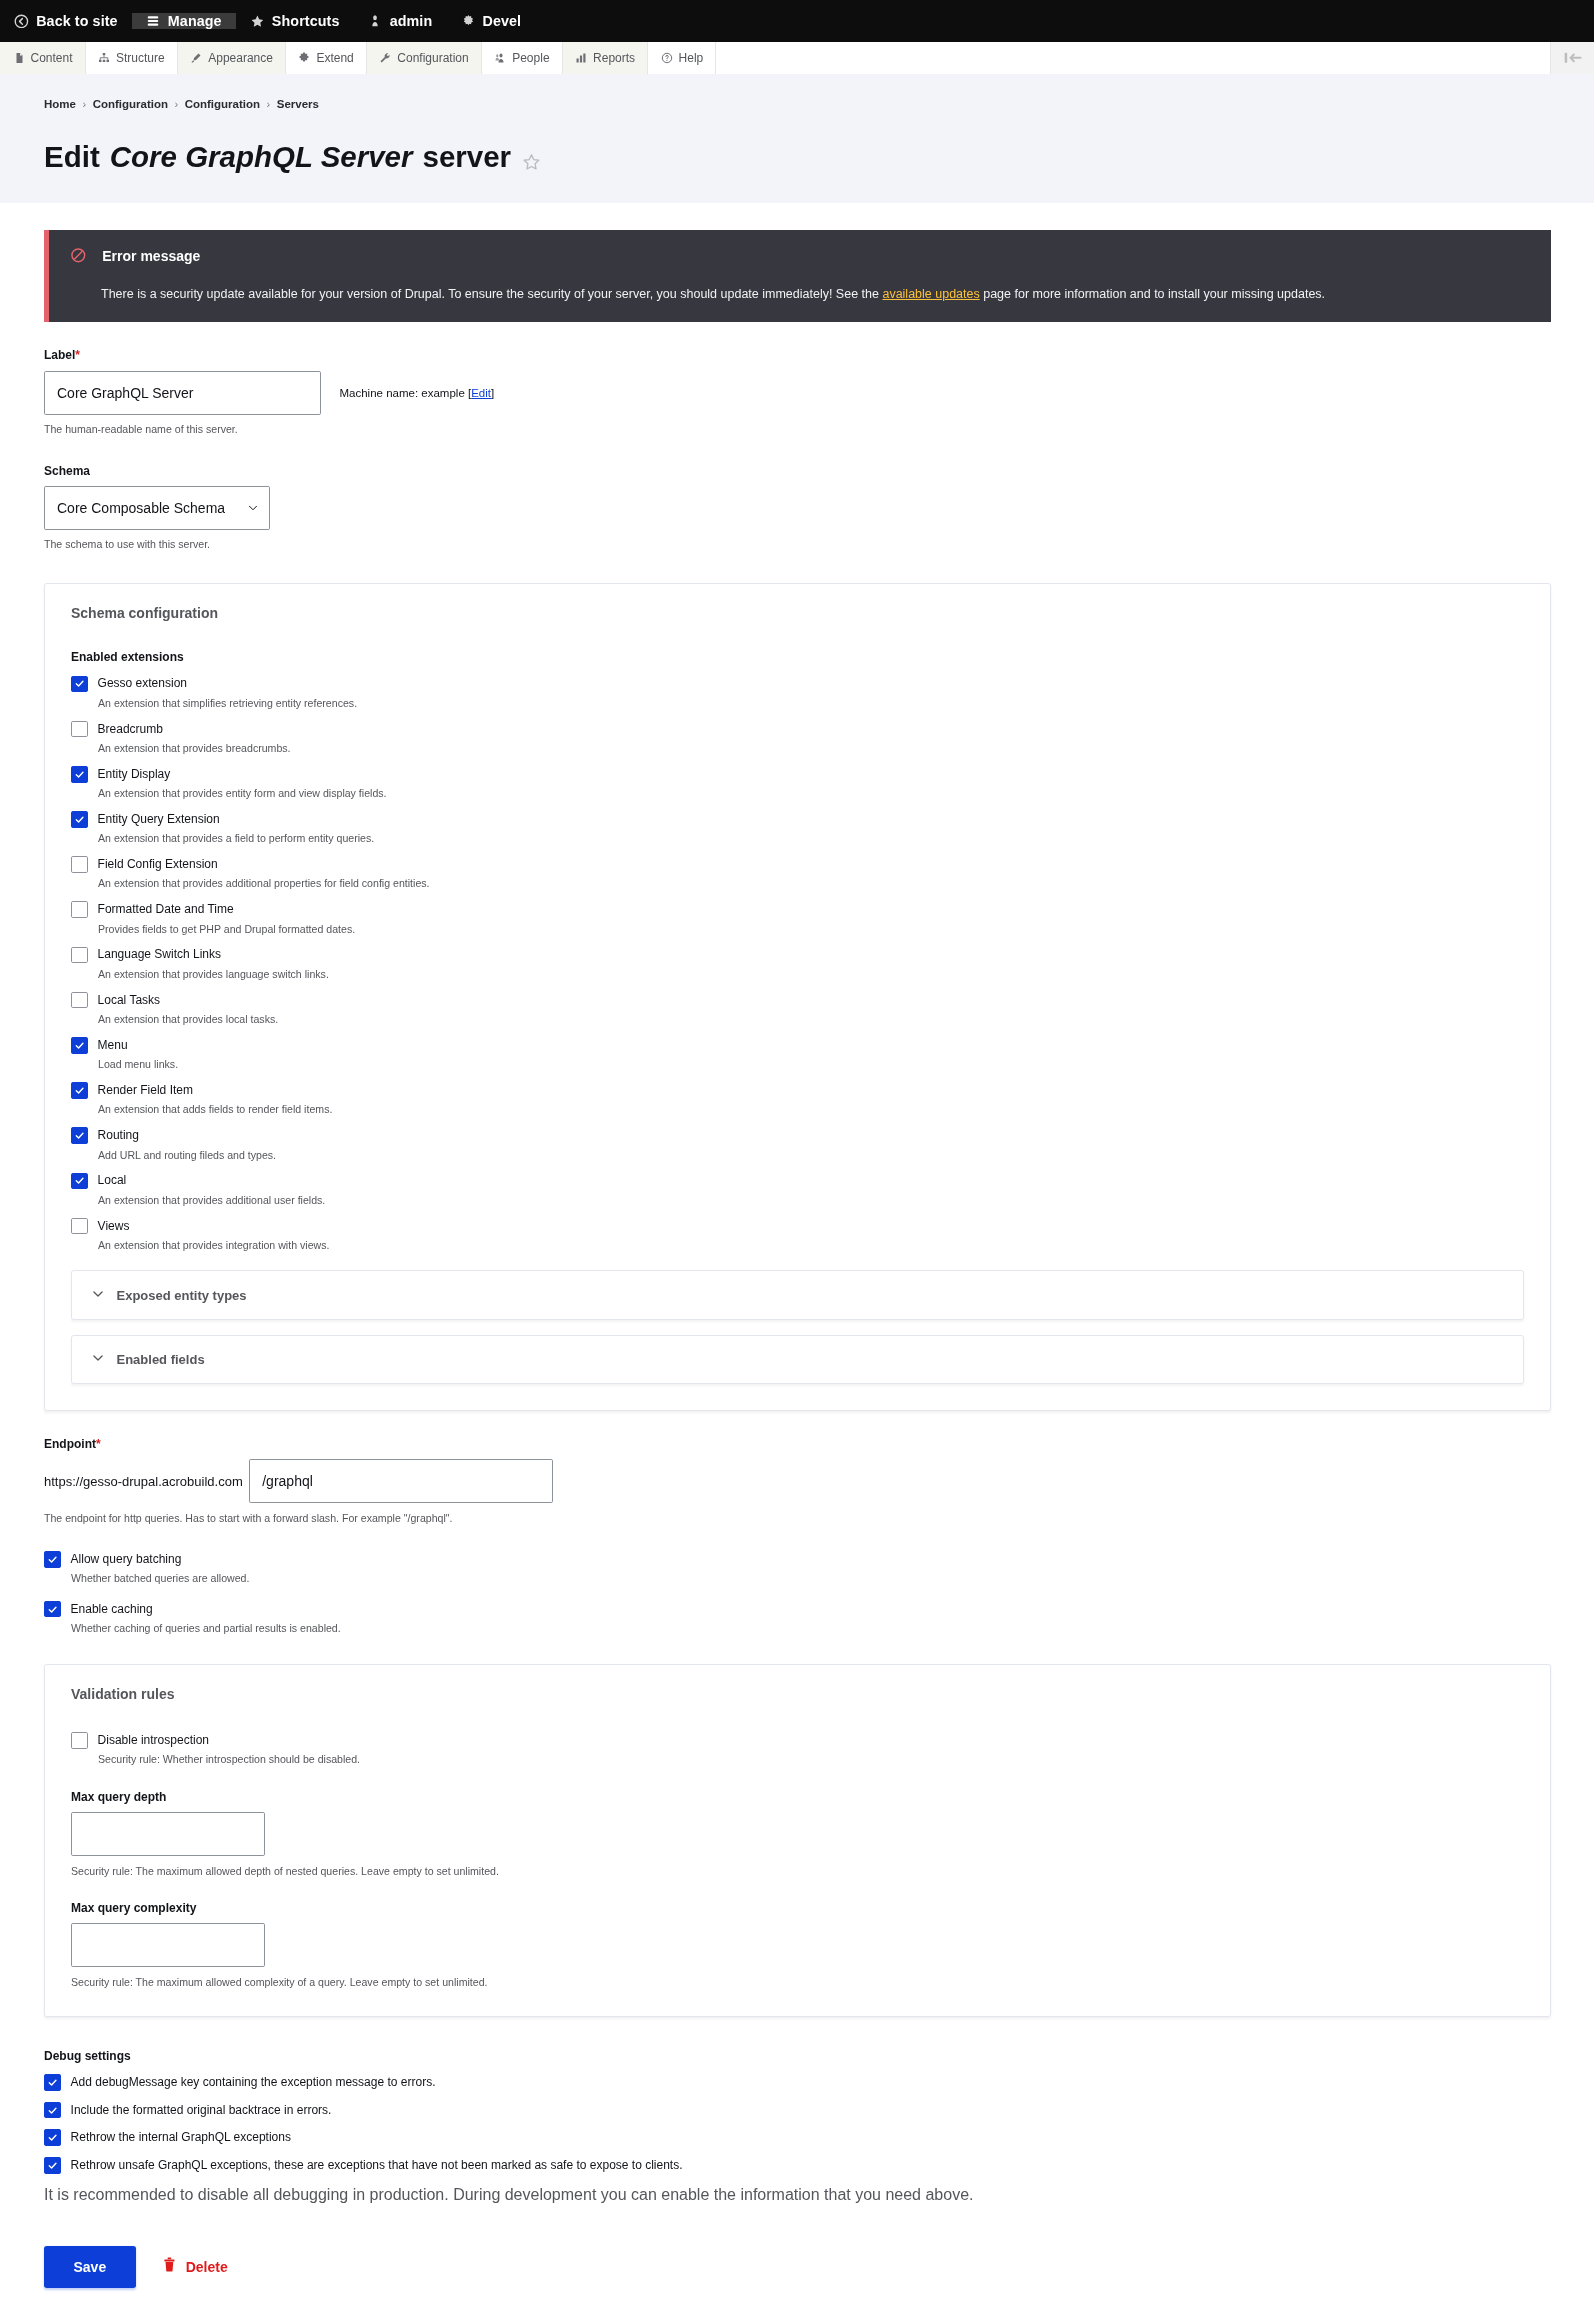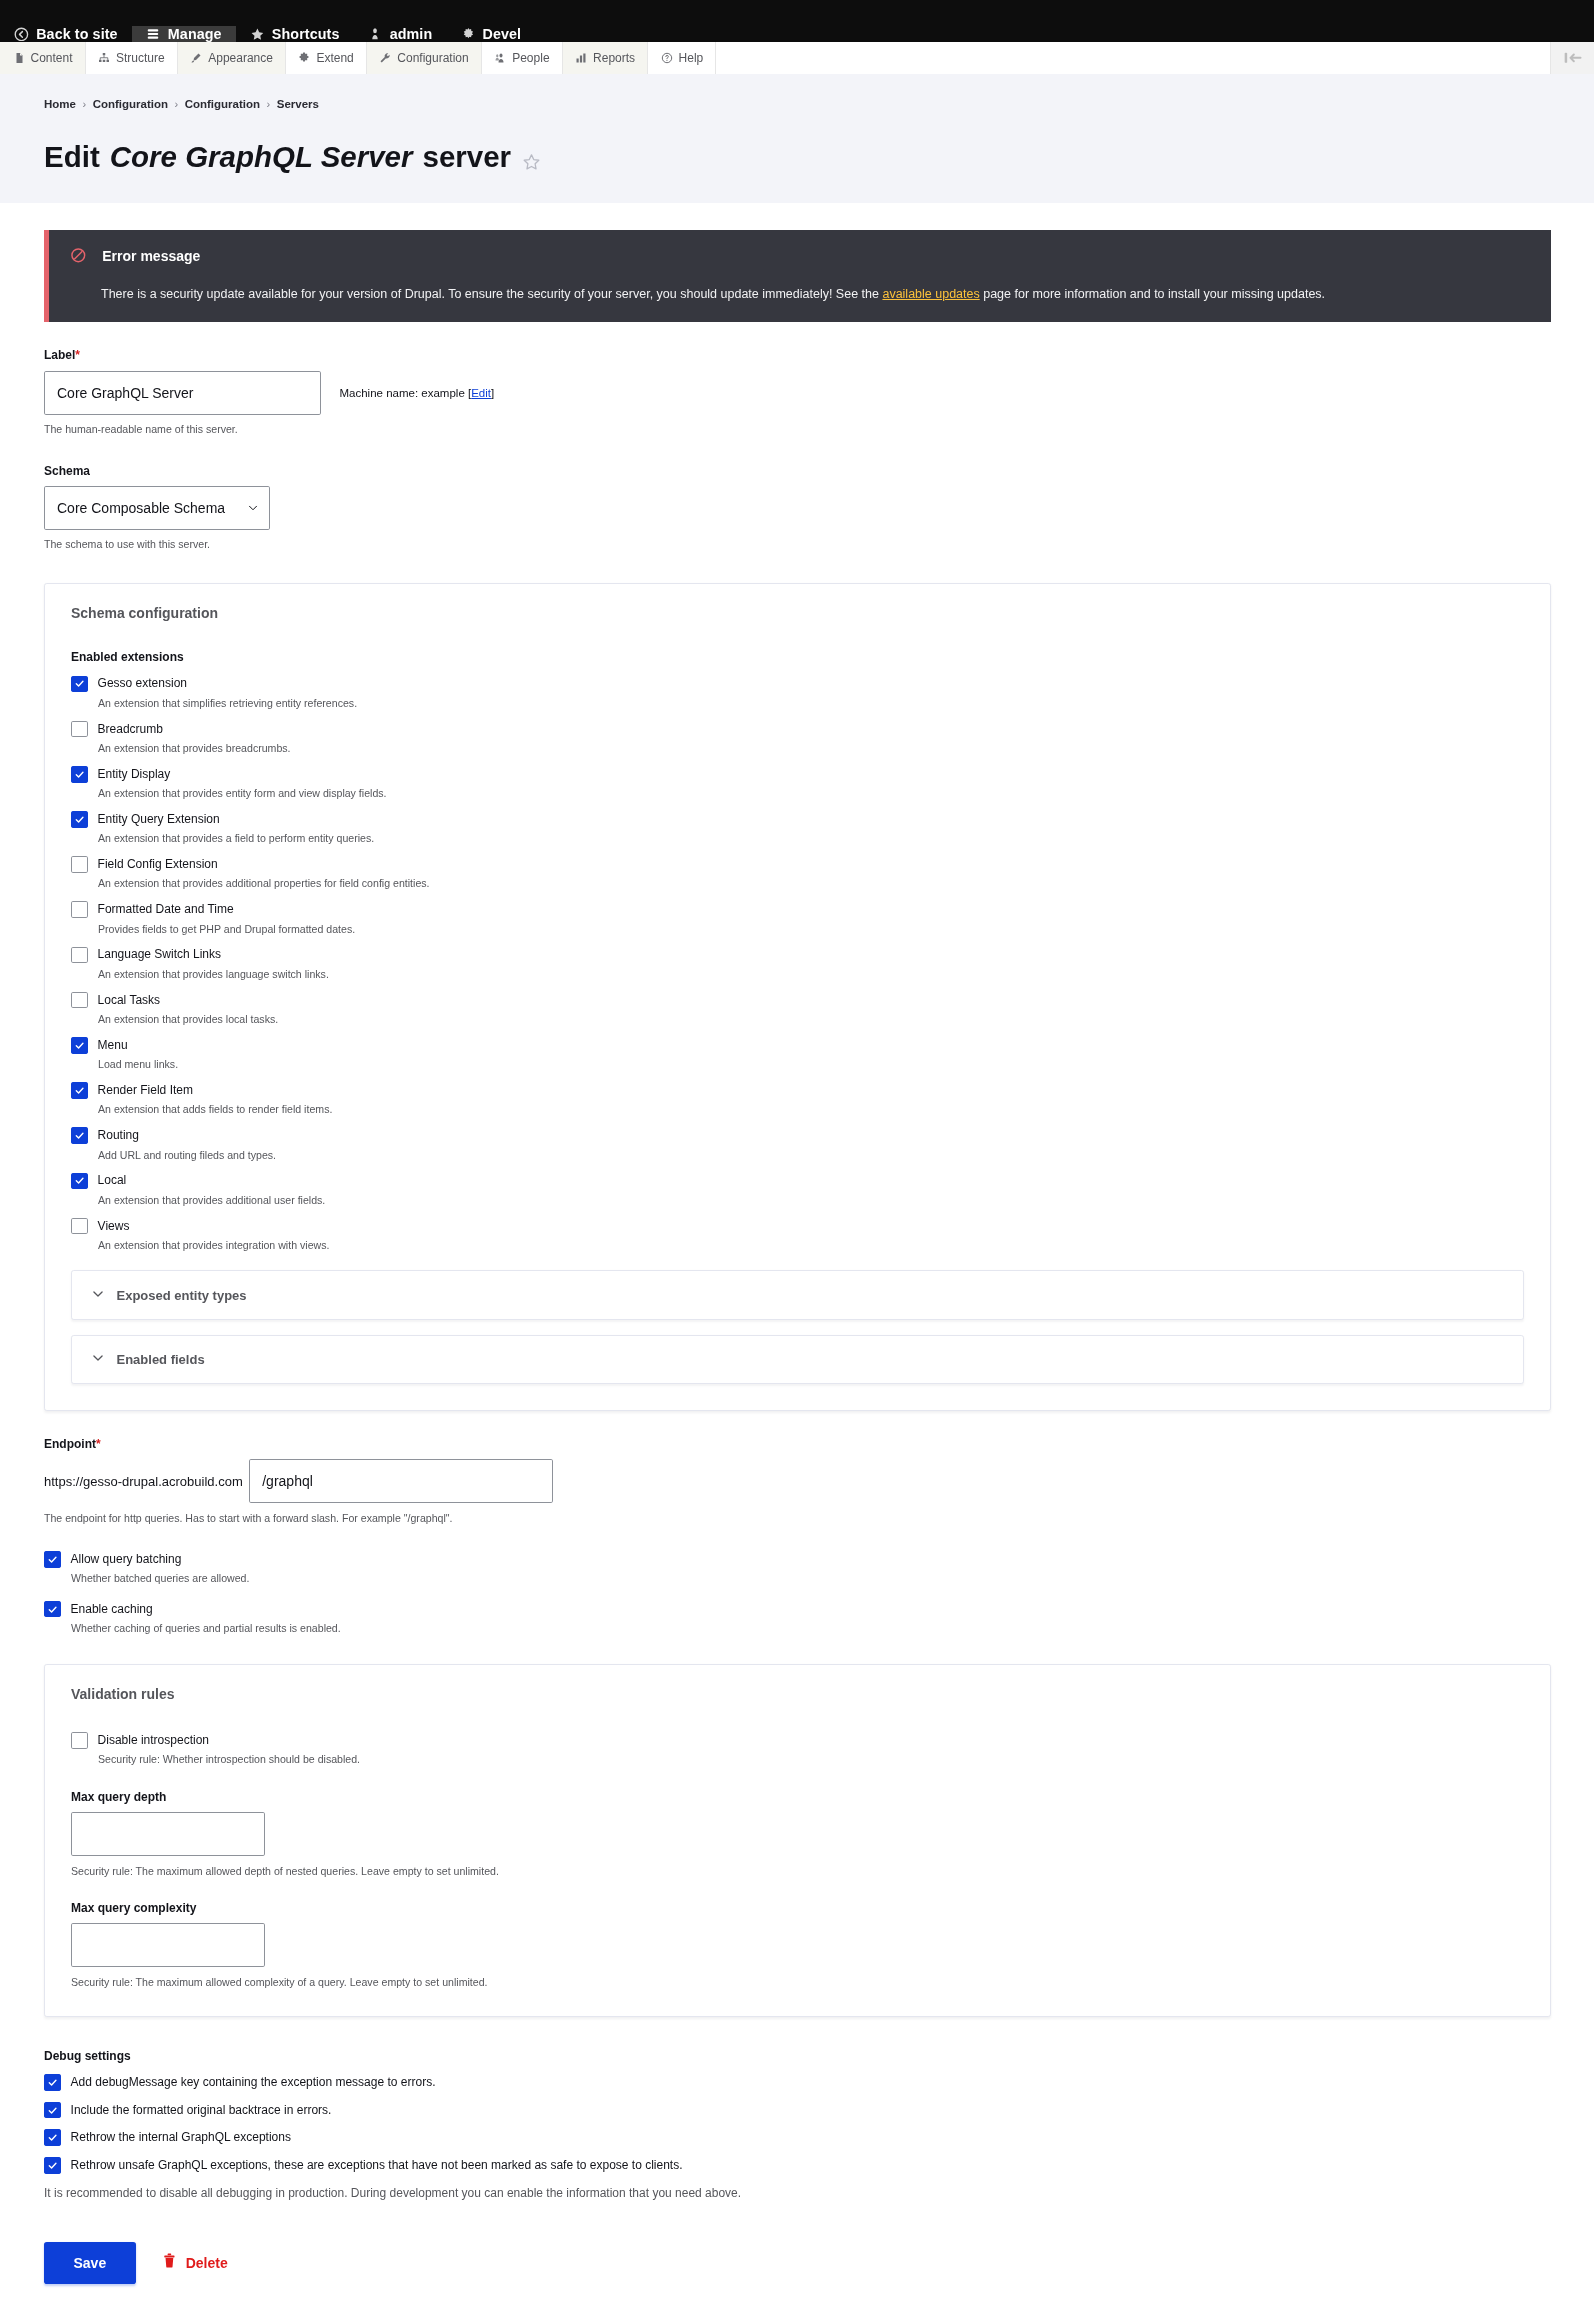--- a/index.html
+++ b/index.html
@@ -7,21 +7,21 @@
     width:1595px; height:2493px;
     background:#fff;
     font-family:"Liberation Sans", sans-serif;
     -webkit-font-smoothing:antialiased;
   }
   .page { position:relative; width:1595px; height:2493px; overflow:hidden; background:#fff; }
 
   
   .toolbar-bar {
     position:absolute; top:0; left:0; width:1595px; height:42px;
-    background:#0d0d0d; display:flex; align-items:flex-end;
+    background:#0d0d0d; display:flex; align-items:center;
   }
   .tb-item {
     display:flex; align-items:center; gap:6.5px;
     padding:0 14px;
     color:#fff; font-size:14.3px; font-weight:600; letter-spacing:0.1px;
     cursor:pointer; white-space:nowrap;
   }
   .tb-item.active { background:#3b3b3b; }
   .tb-ico { display:inline-flex; align-items:center; justify-content:center; width:15.7px; height:15.7px; }
   .tb-ico svg { display:block; }
@@ -179,21 +179,21 @@
   .acc-title { font-size:13px; font-weight:700; color:#55565b; }
 
   
   .endpoint-row { display:flex; align-items:center; margin-top:8.3px; }
   .endpoint-prefix { font-size:13px; color:#13141a; white-space:nowrap; padding-right:6.5px; }
   .endpoint-row input.txt { width:304px; }
 
   
   .debug-head { margin-top:32px; font-size:12px; font-weight:700; color:#13141a; }
   .debug-item { margin-top:11px; display:flex; align-items:center; gap:10px; }
-  .debug-note { margin-top:12px; font-size:12px; color:#55565b; }
+  .debug-note { margin-top:12px; font-size:16px; color:#55565b; }
 
   
   .actions { margin-top:42px; display:flex; align-items:center; gap:26px; padding-bottom:37px; }
   .btn-save {
     background:#0d3fd8; color:#fff; font-size:14px; font-weight:700;
     border:none; border-radius:2.8px; padding:13px 29.5px; cursor:pointer;
     box-shadow:0 1.4px 2.3px rgba(13,63,216,.25);
   }
   .btn-delete {
     display:flex; align-items:center; gap:9.2px;

